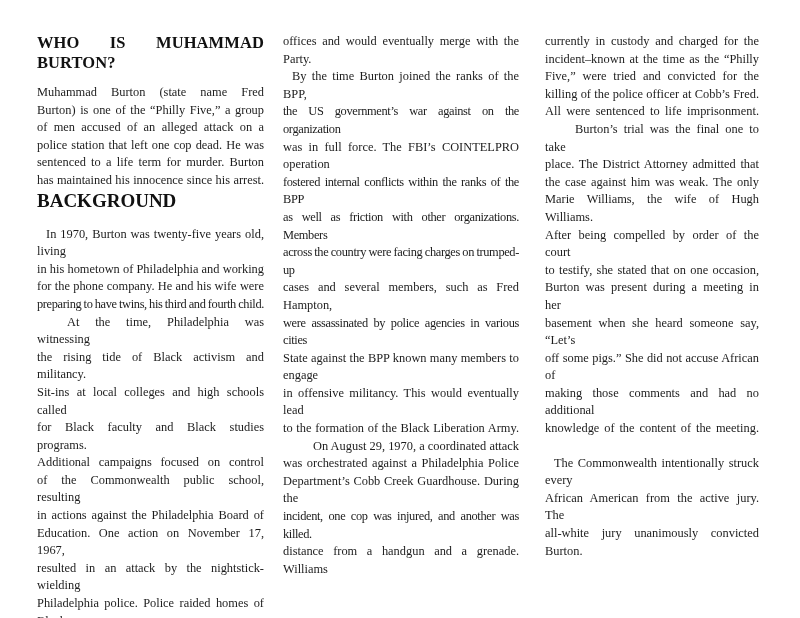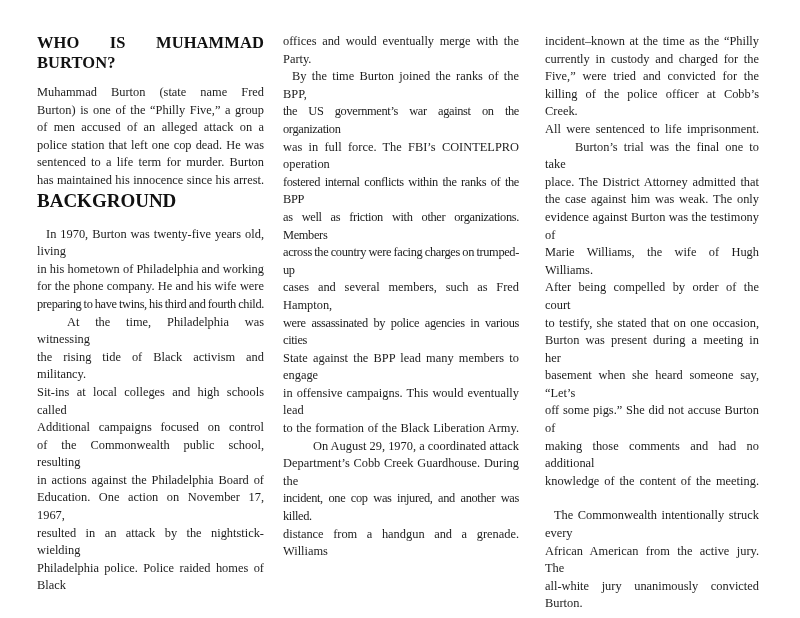--- a/index.html
+++ b/index.html
@@ -46,20 +46,21 @@
     <div>
         <p style="text-indent: 9px;">In 1970, Burton was twenty-five years old, living</p>
         <p>in his hometown of Philadelphia and working</p>
         <p>for the phone company. He and his wife were</p>
         <p class="tight">preparing to have twins, his third and fourth child.</p>
       </div>
     <div>
         <p style="text-indent: 30px;">At the time, Philadelphia was witnessing</p>
         <p>the rising tide of Black activism and militancy.</p>
         <p>Sit-ins at local colleges and high schools called</p>
+        <p>for Black faculty and Black studies programs.</p>
         <p>Additional campaigns focused on control</p>
         <p>of the Commonwealth public school, resulting</p>
         <p>in actions against the Philadelphia Board of</p>
         <p>Education. One action on November 17, 1967,</p>
         <p>resulted in an attack by the nightstick-wielding</p>
         <p>Philadelphia police. Police raided homes of Black</p>
       </div>
 
   </div>
 
@@ -69,52 +70,52 @@
       </div>
     <div>
         <p style="text-indent: 9px;">By the time Burton joined the ranks of the BPP,</p>
         <p class="tight">the US government’s war against on the organization</p>
         <p>was in full force. The FBI’s COINTELPRO operation</p>
         <p class="tight">fostered internal conflicts within the ranks of the BPP</p>
         <p class="tight">as well as friction with other organizations. Members</p>
         <p class="tight">across the country were facing charges on trumped-up</p>
         <p>cases and several members, such as Fred Hampton,</p>
         <p class="tight">were assassinated by police agencies in various cities</p>
-        <p>State against the BPP lead many members to engage</p>
-        <p>in offensive campaigns. This would eventually lead</p>
+        <p>State against the BPP known many members to engage</p>
+        <p>in offensive militancy. This would eventually lead</p>
         <p>to the formation of the Black Liberation Army.</p>
       </div>
     <div>
         <p style="text-indent: 30px;">On August 29, 1970, a coordinated attack</p>
+        <p>was orchestrated against a Philadelphia Police</p>
         <p>Department’s Cobb Creek Guardhouse. During the</p>
         <p class="tight">incident, one cop was injured, and another was killed.</p>
         <p>distance from a handgun and a grenade. Williams</p>
       </div>
 
   </div>
 
   <div class="col col3">
     <div>
+        <p>currently in custody and charged for the</p>
         <p>incident–known at the time as the “Philly</p>
-        <p>currently in custody and charged for the</p>
         <p>Five,” were tried and convicted for the</p>
-        <p>killing of the police officer at Cobb’s Creek.</p>
+        <p>killing of the police officer at Cobb’s Fred.</p>
         <p>All were sentenced to life imprisonment.</p>
       </div>
     <div>
         <p style="text-indent: 30px;">Burton’s trial was the final one to take</p>
         <p>place. The District Attorney admitted that</p>
         <p>the case against him was weak. The only</p>
-        <p>evidence against Burton was the testimony of</p>
         <p>Marie Williams, the wife of Hugh Williams.</p>
         <p>After being compelled by order of the court</p>
         <p>to testify, she stated that on one occasion,</p>
         <p>Burton was present during a meeting in her</p>
         <p>basement when she heard someone say, “Let’s</p>
-        <p>off some pigs.” She did not accuse Burton of</p>
+        <p>off some pigs.” She did not accuse African of</p>
         <p>making those comments and had no additional</p>
         <p>knowledge of the content of the meeting.</p>
       </div>
     <div class="gap"></div>
     <div>
         <p style="text-indent: 9px;">The Commonwealth intentionally struck every</p>
         <p>African American from the active jury. The</p>
         <p>all-white jury unanimously convicted Burton.</p>
       </div>
 

